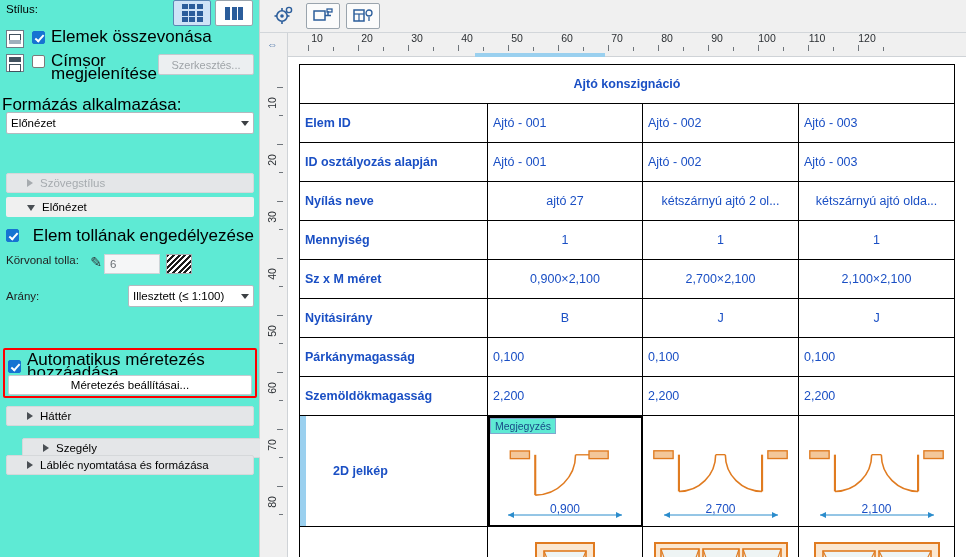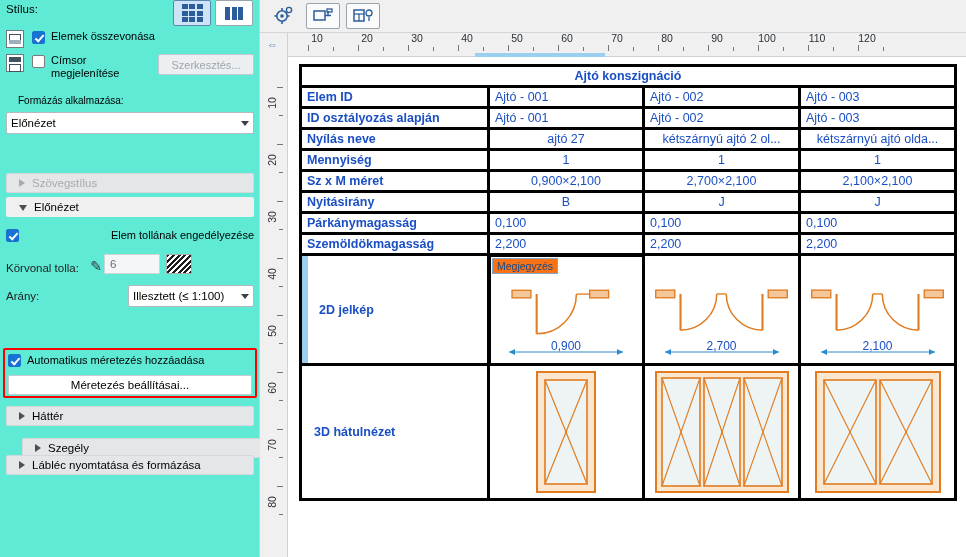--- a/index.html
+++ b/index.html
@@ -101,33 +101,33 @@
   .chk.checked {
     background: #1673d2; border-color: #1673d2;
   }
   .chk.checked::after {
     content: "";
     position: absolute; left: 4px; top: 1px;
     width: 3px; height: 7px;
     border: solid #fff; border-width: 0 2px 2px 0;
     transform: rotate(42deg);
   }
-  .cb-text { font-size: 11px; line-height: 13px; }
+  .cb-text { font-size: 17px; line-height: 13px; }
   .edit-btn {
     position: absolute; right: 0; top: 24px;
     width: 96px; height: 21px;
     background: #eceff1;
     border: 1px solid #c3c9ce;
     color: #9fa4a8;
     font-size: 11px;
     display: flex; align-items: center; justify-content: center;
     border-radius: 2px;
   }
 
-  .formazas-label { position: absolute; left: 18px; top: 95px; font-size: 10px; }
+  .formazas-label { position: absolute; left: 2px; top: 95px; font-size: 17px; }
   .combo {
     border: 1px solid #b3b9bf;
     background: #ffffff;
     height: 22px;
     display: flex; align-items: center;
     padding: 0 4px;
     font-size: 11.5px;
     border-radius: 2px;
     position: relative;
   }
@@ -143,21 +143,21 @@
 
   #formazas-combo {
     position: absolute; left: 6px; top: 112px; width: 248px;
   }
 
   .section-bar {
     position: absolute; left: 6px; width: 248px; height: 20px;
     background: #e4e6e8;
     border: 1px solid #d5d8da;
     display: flex; align-items: center;
-    padding-left: 12px;
+    padding-left: 20px;
     font-size: 11.5px;
     border-radius: 2px;
   }
   .tri {
     width: 0; height: 0;
     margin-right: 7px;
     border-top: 4.5px solid transparent;
     border-bottom: 4.5px solid transparent;
     border-left: 6px solid #4a4f54;
   }
@@ -173,21 +173,21 @@
 
   #sec-szovegstilus { top: 173px; }
   #sec-elonezet { top: 197px; background: #f0f0f0; border-color: transparent; }
   #sec-hatter { top: 406px; }
   #sec-szegely { top: 438px; margin-left: 16px; }
   #sec-lablec { top: 455px; }
 
   #toll-row { position: absolute; left: 6px; top: 228px; width: 248px; }
   #korvonal-row {
     position: absolute; left: 6px; top: 254px; width: 248px;
-    display: flex; align-items: flex-end;
+    display: flex; align-items: flex-start;
   }
   #korvonal-row .lbl { width: 82px; }
   .pen-glyph {
     width: 16px; text-align: center; font-size: 14px; color: #2b3136;
   }
   .pen-num {
     width: 56px; height: 20px; border: 1px solid #cfd4d8; background: #f5f6f7;
     display: flex; align-items: center; padding-left: 5px;
     color: #6b7076; font-size: 11.5px;
   }
@@ -293,24 +293,24 @@
     overflow: hidden;
   }
   table.sched {
     position: absolute; left: 10px; top: 7px;
     border-collapse: collapse;
     table-layout: fixed;
     width: 655px;
     background: #fff;
   }
   table.sched td {
-    border: 3px solid #000000;
+    border: 1px solid #000000;
     font-size: 12.5px;
     color: #1a4fc4;
-    padding: 2px 5px;
+    padding: 12px 5px;
     vertical-align: middle;
     height: 19px;
   }
   td.title {
     text-align: center;
     font-weight: bold;
     font-size: 13.5px;
     color: #1a4fc4;
     height: 24px;
   }
@@ -337,21 +337,21 @@
   td.lbl3d {
     height: 160px;
     font-weight: bold;
     color: #1a4fc4;
     vertical-align: middle;
   }
   td.sym3d { height: 160px; padding: 0; position: relative; }
 
   .megjegyzes-tag {
     position: absolute; left: 2px; top: 2px;
-    background: #f97316;
+    background: #5eead4;
     border: 1px solid #7fa8cf;
     color: #174a86;
     font-size: 10.5px;
     padding: 1px 4px;
     z-index: 5;
   }
   .selbar {
     position: absolute; left: 0; top: 0; width: 6px; height: 100%;
     background: #9ad0ef;
   }
@@ -630,21 +630,21 @@
               <td class="val left">0,100</td>
               <td class="val left">0,100</td>
             </tr>
             <tr>
               <td class="rowlabel">Szemöldökmagasság</td>
               <td class="val left black">2,200</td>
               <td class="val left">2,200</td>
               <td class="val left">2,200</td>
             </tr>
             <tr>
-              <td class="rowlabel" style="height: 110px; position: relative;"><span class="selbar"></span><span style="margin-left: 12px;">2D jelkép</span></td>
+              <td class="rowlabel" style="height: 110px; position: relative;"><span class="selbar"></span><span style="margin-left: 28px;">2D jelkép</span></td>
               <td class="sym sel">
                 <span class="megjegyzes-tag">Megjegyzés</span>
                 <div style="display:flex;align-items:center;justify-content:center;padding-top:6px;">
     <svg width="150" height="80" viewBox="0 0 150 80">
       <rect x="18" y="16" width="20" height="8" fill="#f3c79a" stroke="#e07b20" stroke-width="1.4"></rect>
       <rect x="100" y="16" width="20" height="8" fill="#f3c79a" stroke="#e07b20" stroke-width="1.4"></rect>
       <path d="M44 20 L44 62" stroke="#e07b20" stroke-width="2.2" fill="none"></path>
       <path d="M44 62 A42 42 0 0 0 86 20" stroke="#e07b20" stroke-width="1.6" fill="none"></path>
       <path d="M86 20 L100 20" stroke="#e07b20" stroke-width="1.4" fill="none"></path>
     </svg>

